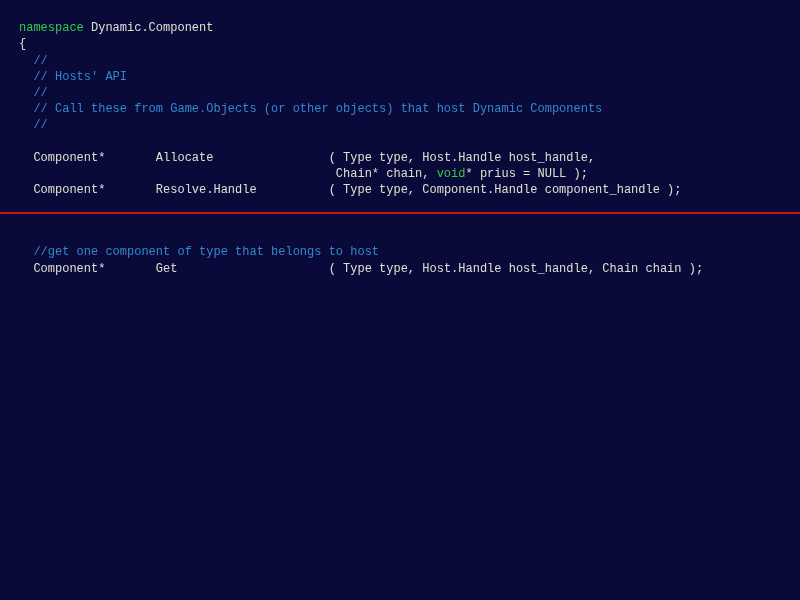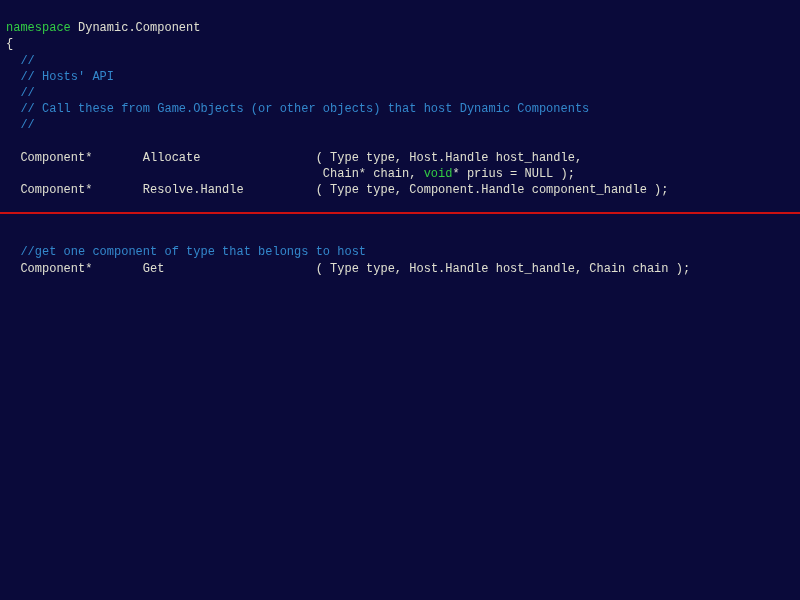--- a/index.html
+++ b/index.html
@@ -8,21 +8,21 @@
     width: 800px;
     height: 600px;
     background: #0a0a3a;
     font-family: "Courier New", Courier, monospace;
     font-size: 12px;
     line-height: 1.35;
     color: #e0e0d0;
     overflow: hidden;
   }
   .code {
-    padding: 4px 6px;
+    padding: 4px 19px;
     white-space: pre;
   }
   .kw { color: #33cc44; }
   .cm { color: #3388cc; }
   .hr {
     height: 2px;
     background: #cc1111;
     margin: 10px 0;
     width: 100%;
   }

